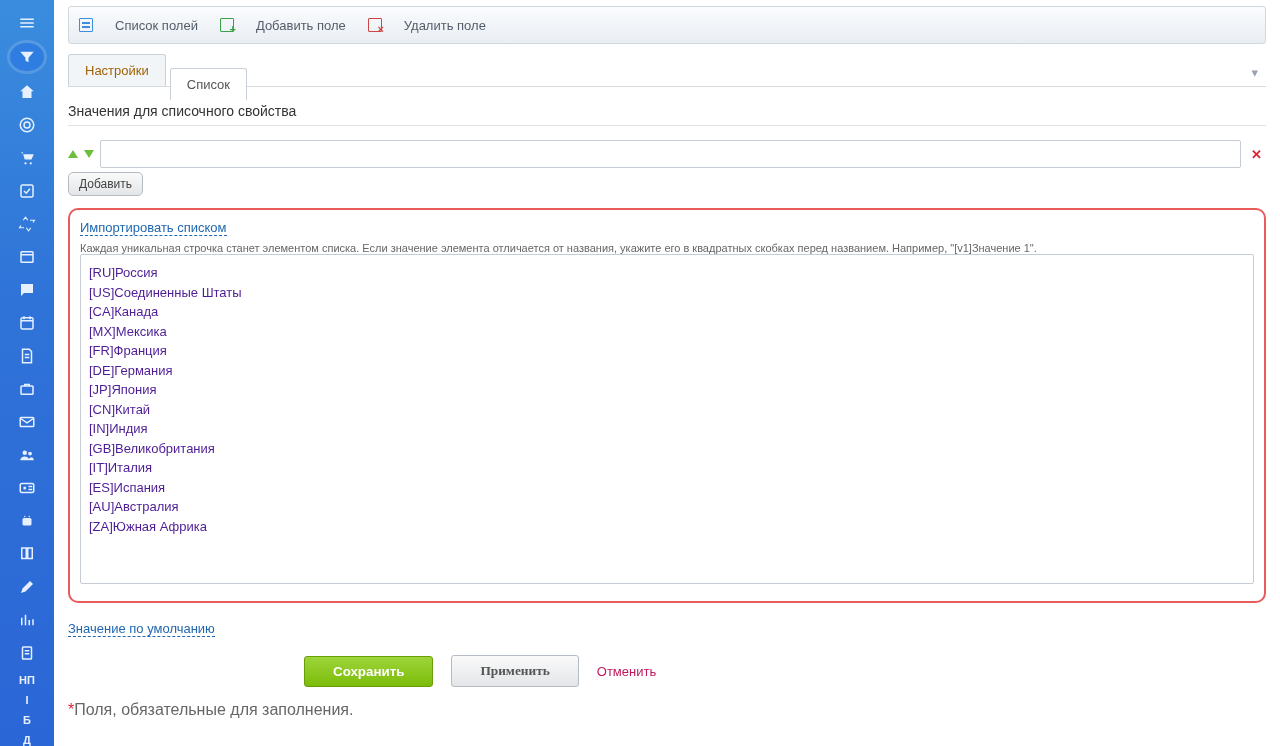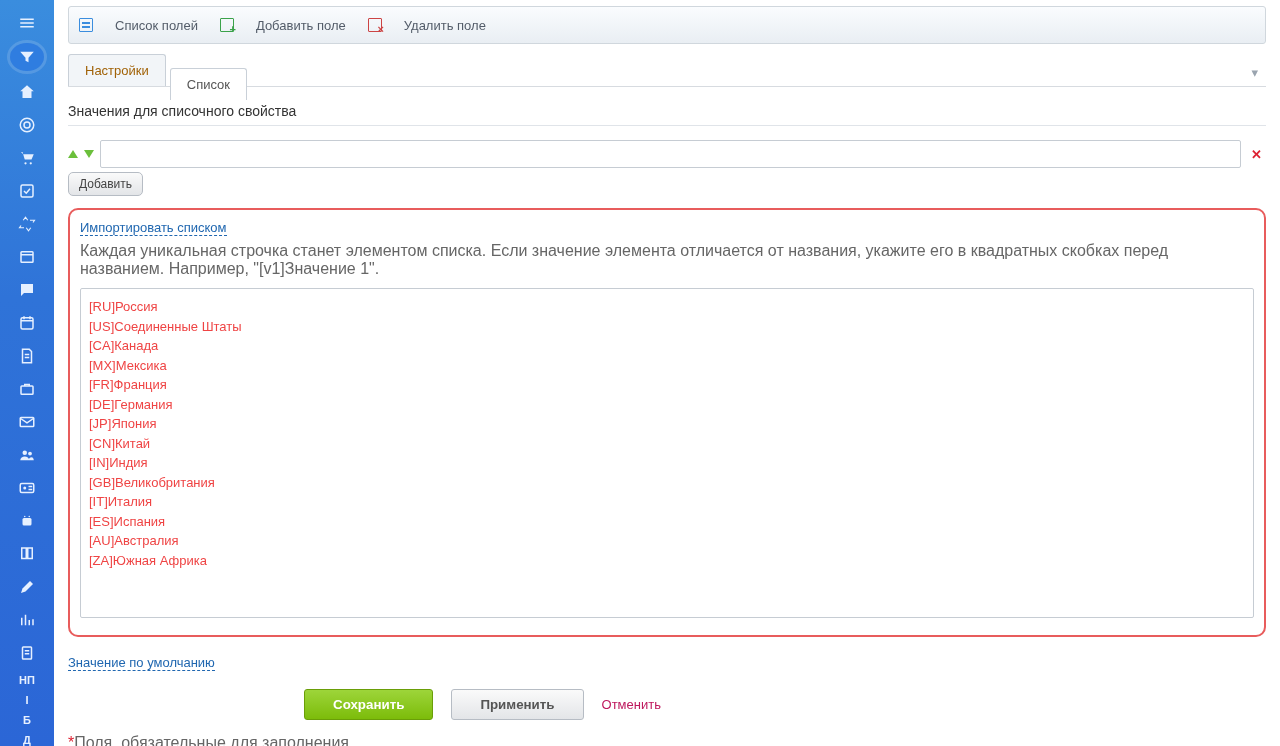--- a/index.html
+++ b/index.html
@@ -42,30 +42,30 @@
 .arrow-up, .arrow-down { width: 0; height: 0; border-left: 5px solid transparent; border-right: 5px solid transparent; cursor: pointer; }
 .arrow-up { border-bottom: 8px solid #6bbf3b; }
 .arrow-down { border-top: 8px solid #6bbf3b; }
 .addrow input[type=text] { flex: 1; height: 28px; border: 1px solid #c6ccd3; border-radius: 2px; padding: 0 6px; }
 .del-x { color: #d23; font-weight: bold; cursor: pointer; padding: 0 4px; }
 .btn-std { background: linear-gradient(#fafafa,#e3e5e8); border: 1px solid #b6bcc4; border-radius: 5px; padding: 4px 10px; color: #444; cursor: pointer; font-size: 12px; margin-top: 4px; }
 
 
 .highlight { border: 2px solid #e85c5c; border-radius: 10px; padding: 10px 10px 14px 10px; margin-top: 12px; }
 .link { color: #2067b0; border-bottom: 1px dashed #2067b0; cursor: pointer; display: inline-block; margin-bottom: 6px; }
-.hint { color: #666; font-size: 16px; margin-bottom: 10px; }
-textarea.import { width: 100%; height: 330px; border: 1px solid #c6ccd3; border-radius: 2px; padding: 8px; font-family: inherit; font-size: 13px; line-height: 1.5; resize: none; color: #ef4444; }
+.hint { color: #666; font-size: 11px; }
+textarea.import { width: 100%; height: 330px; border: 1px solid #c6ccd3; border-radius: 2px; padding: 8px; font-family: inherit; font-size: 13px; line-height: 1.5; resize: none; color: #4c1d95; }
 
 
 .default-link-row { margin: 18px 0 12px 0; }
 
 
 .footer { display: flex; align-items: center; gap: 18px; padding-left: 236px; }
 .btn-green { background: linear-gradient(#9dd53a,#7cbc0a); border: 1px solid #6a9e08; color: #fff; font-weight: bold; padding: 7px 28px; border-radius: 3px; cursor: pointer; }
-.btn-grey { background: linear-gradient(#fafafa,#e3e5e8); border: 1px solid #b6bcc4; color: #555; font-weight: bold; padding: 7px 28px; border-radius: 3px; cursor: pointer; }
+.btn-grey { background: linear-gradient(#fafafa,#e3e5e8); border: 1px solid #b6bcc4; color: #555; font-weight: bold; padding: 7px 28px; border-radius: 3px; cursor: pointer; font-family: Liberation Serif, serif; }
 .btn-cancel { color: #be185d; cursor: pointer; }
 
 .required-note { margin-top: 14px; font-size: 16px; color: #666; }
 .required-note .star { color: #d23; }
 </style>
 </head>
 <body>
 
 <div class="sidebar">
   <div class="sb-item">

